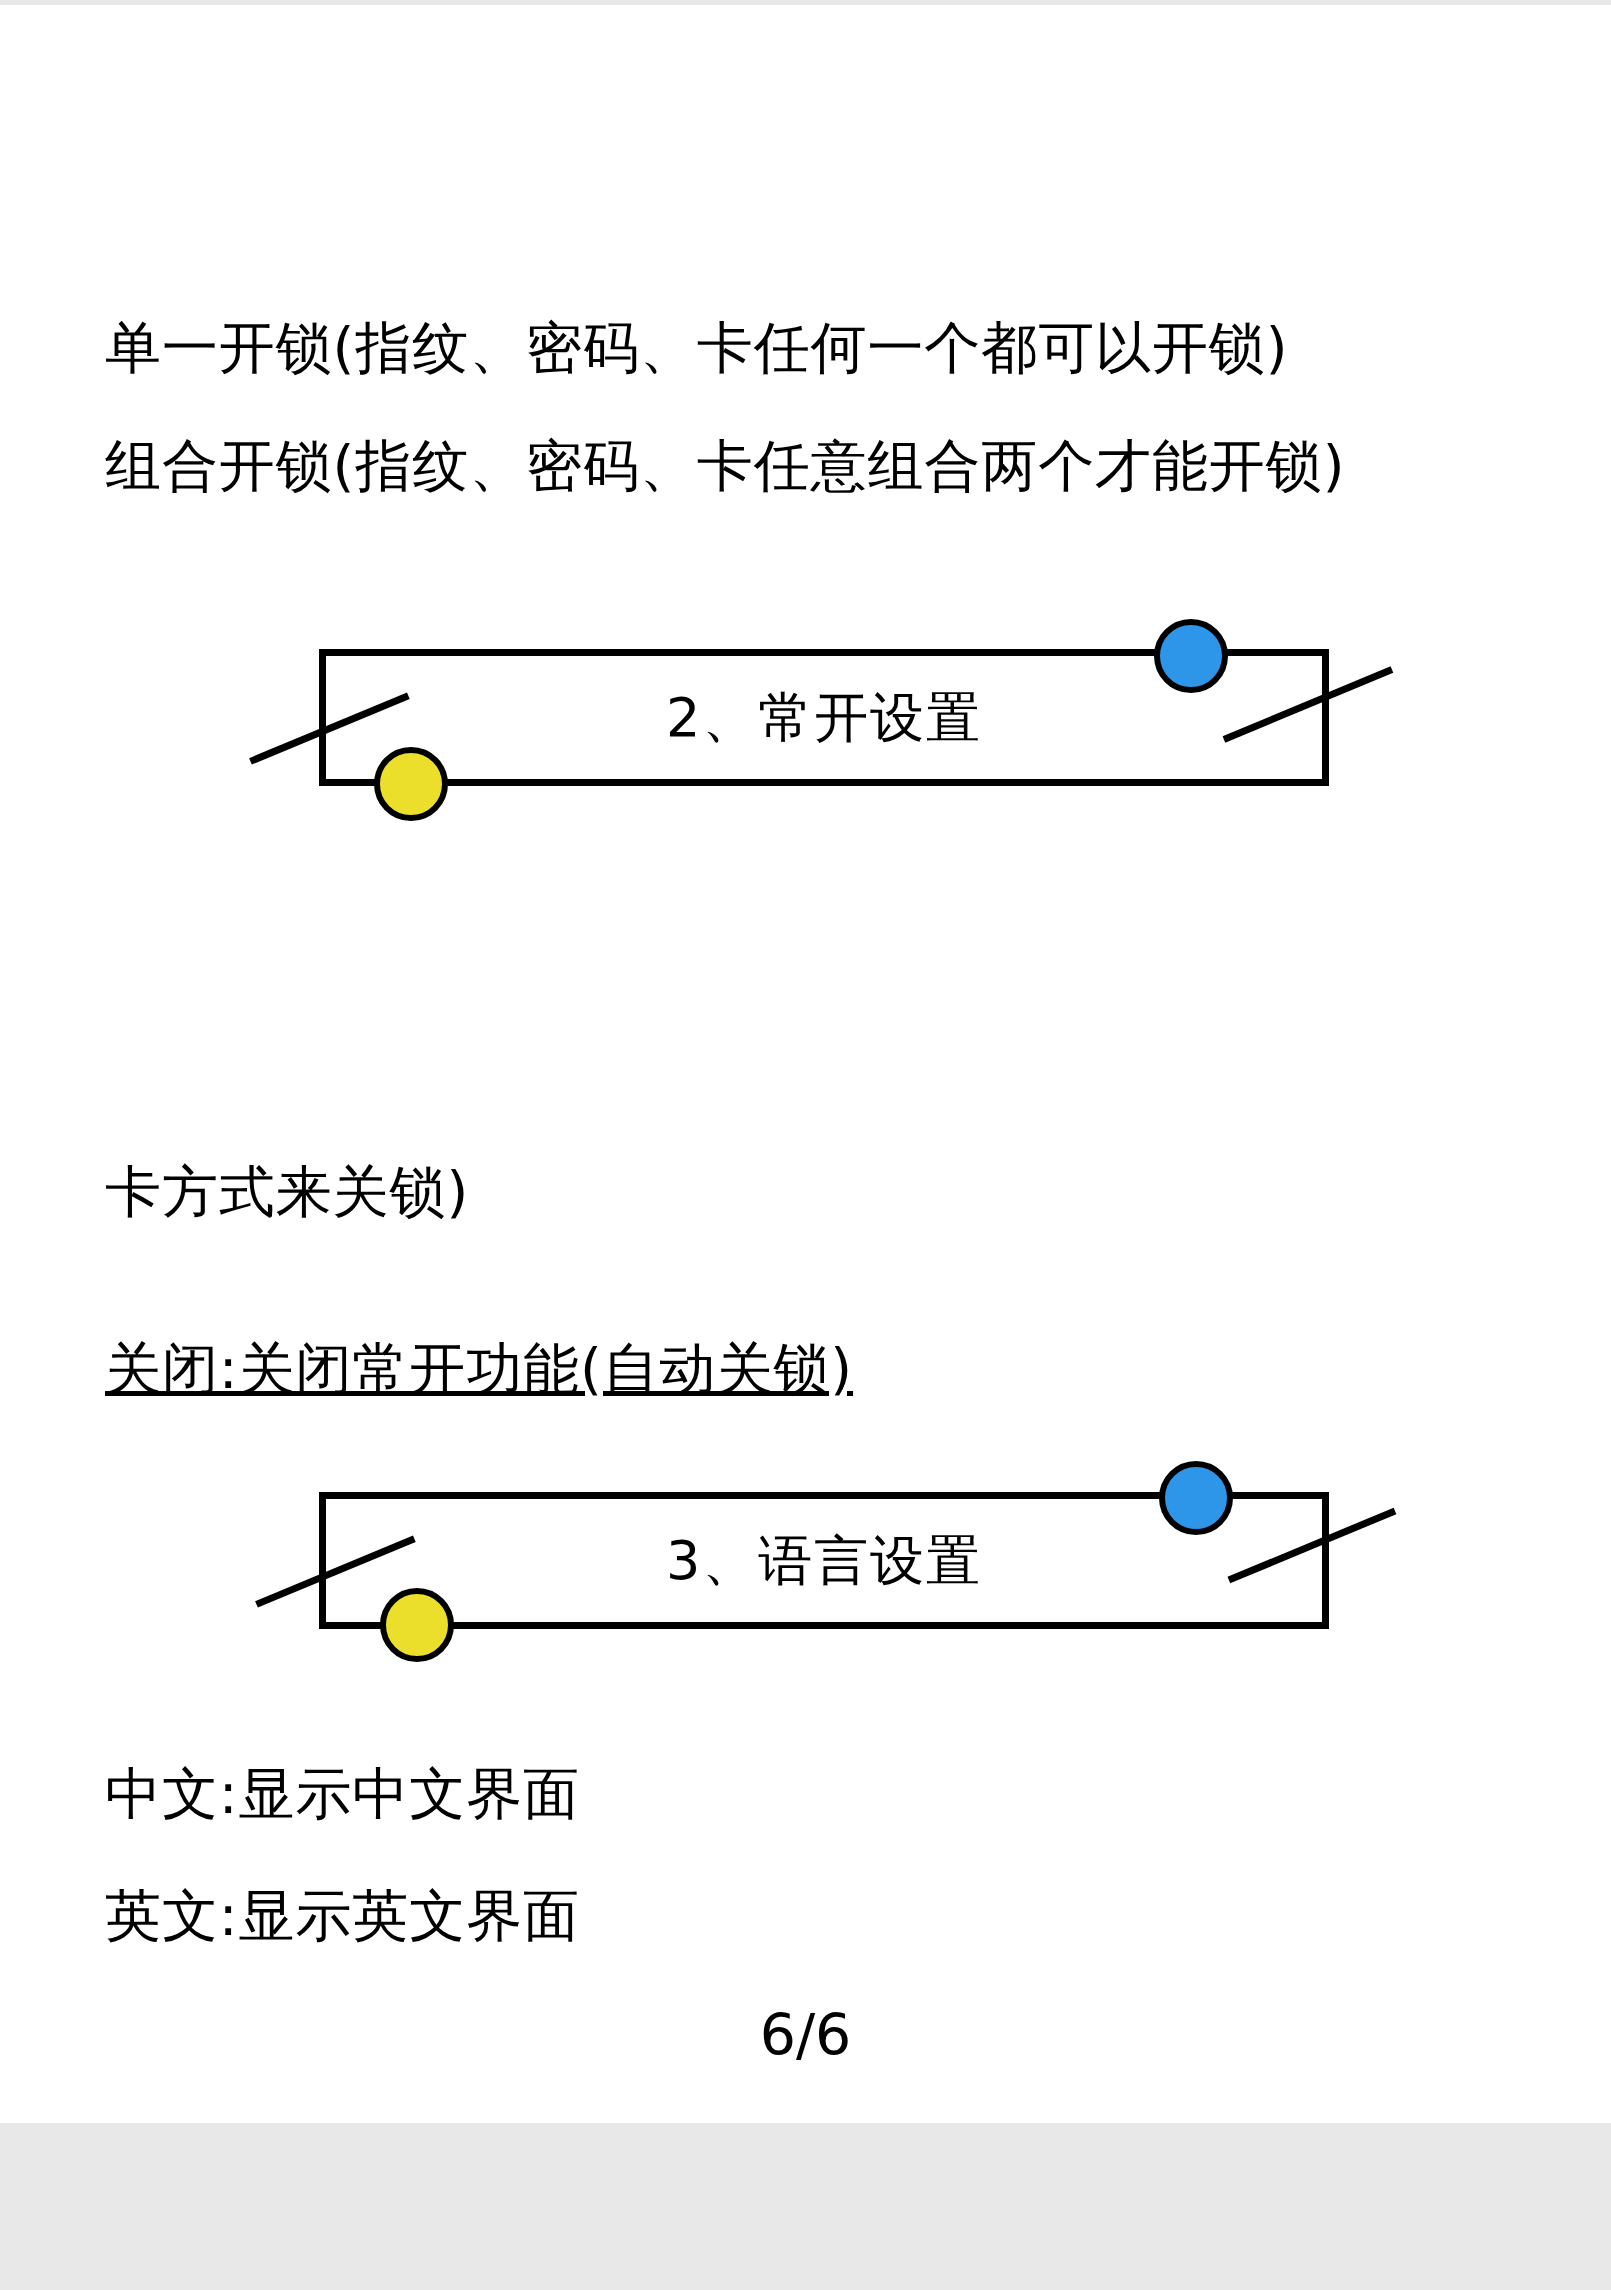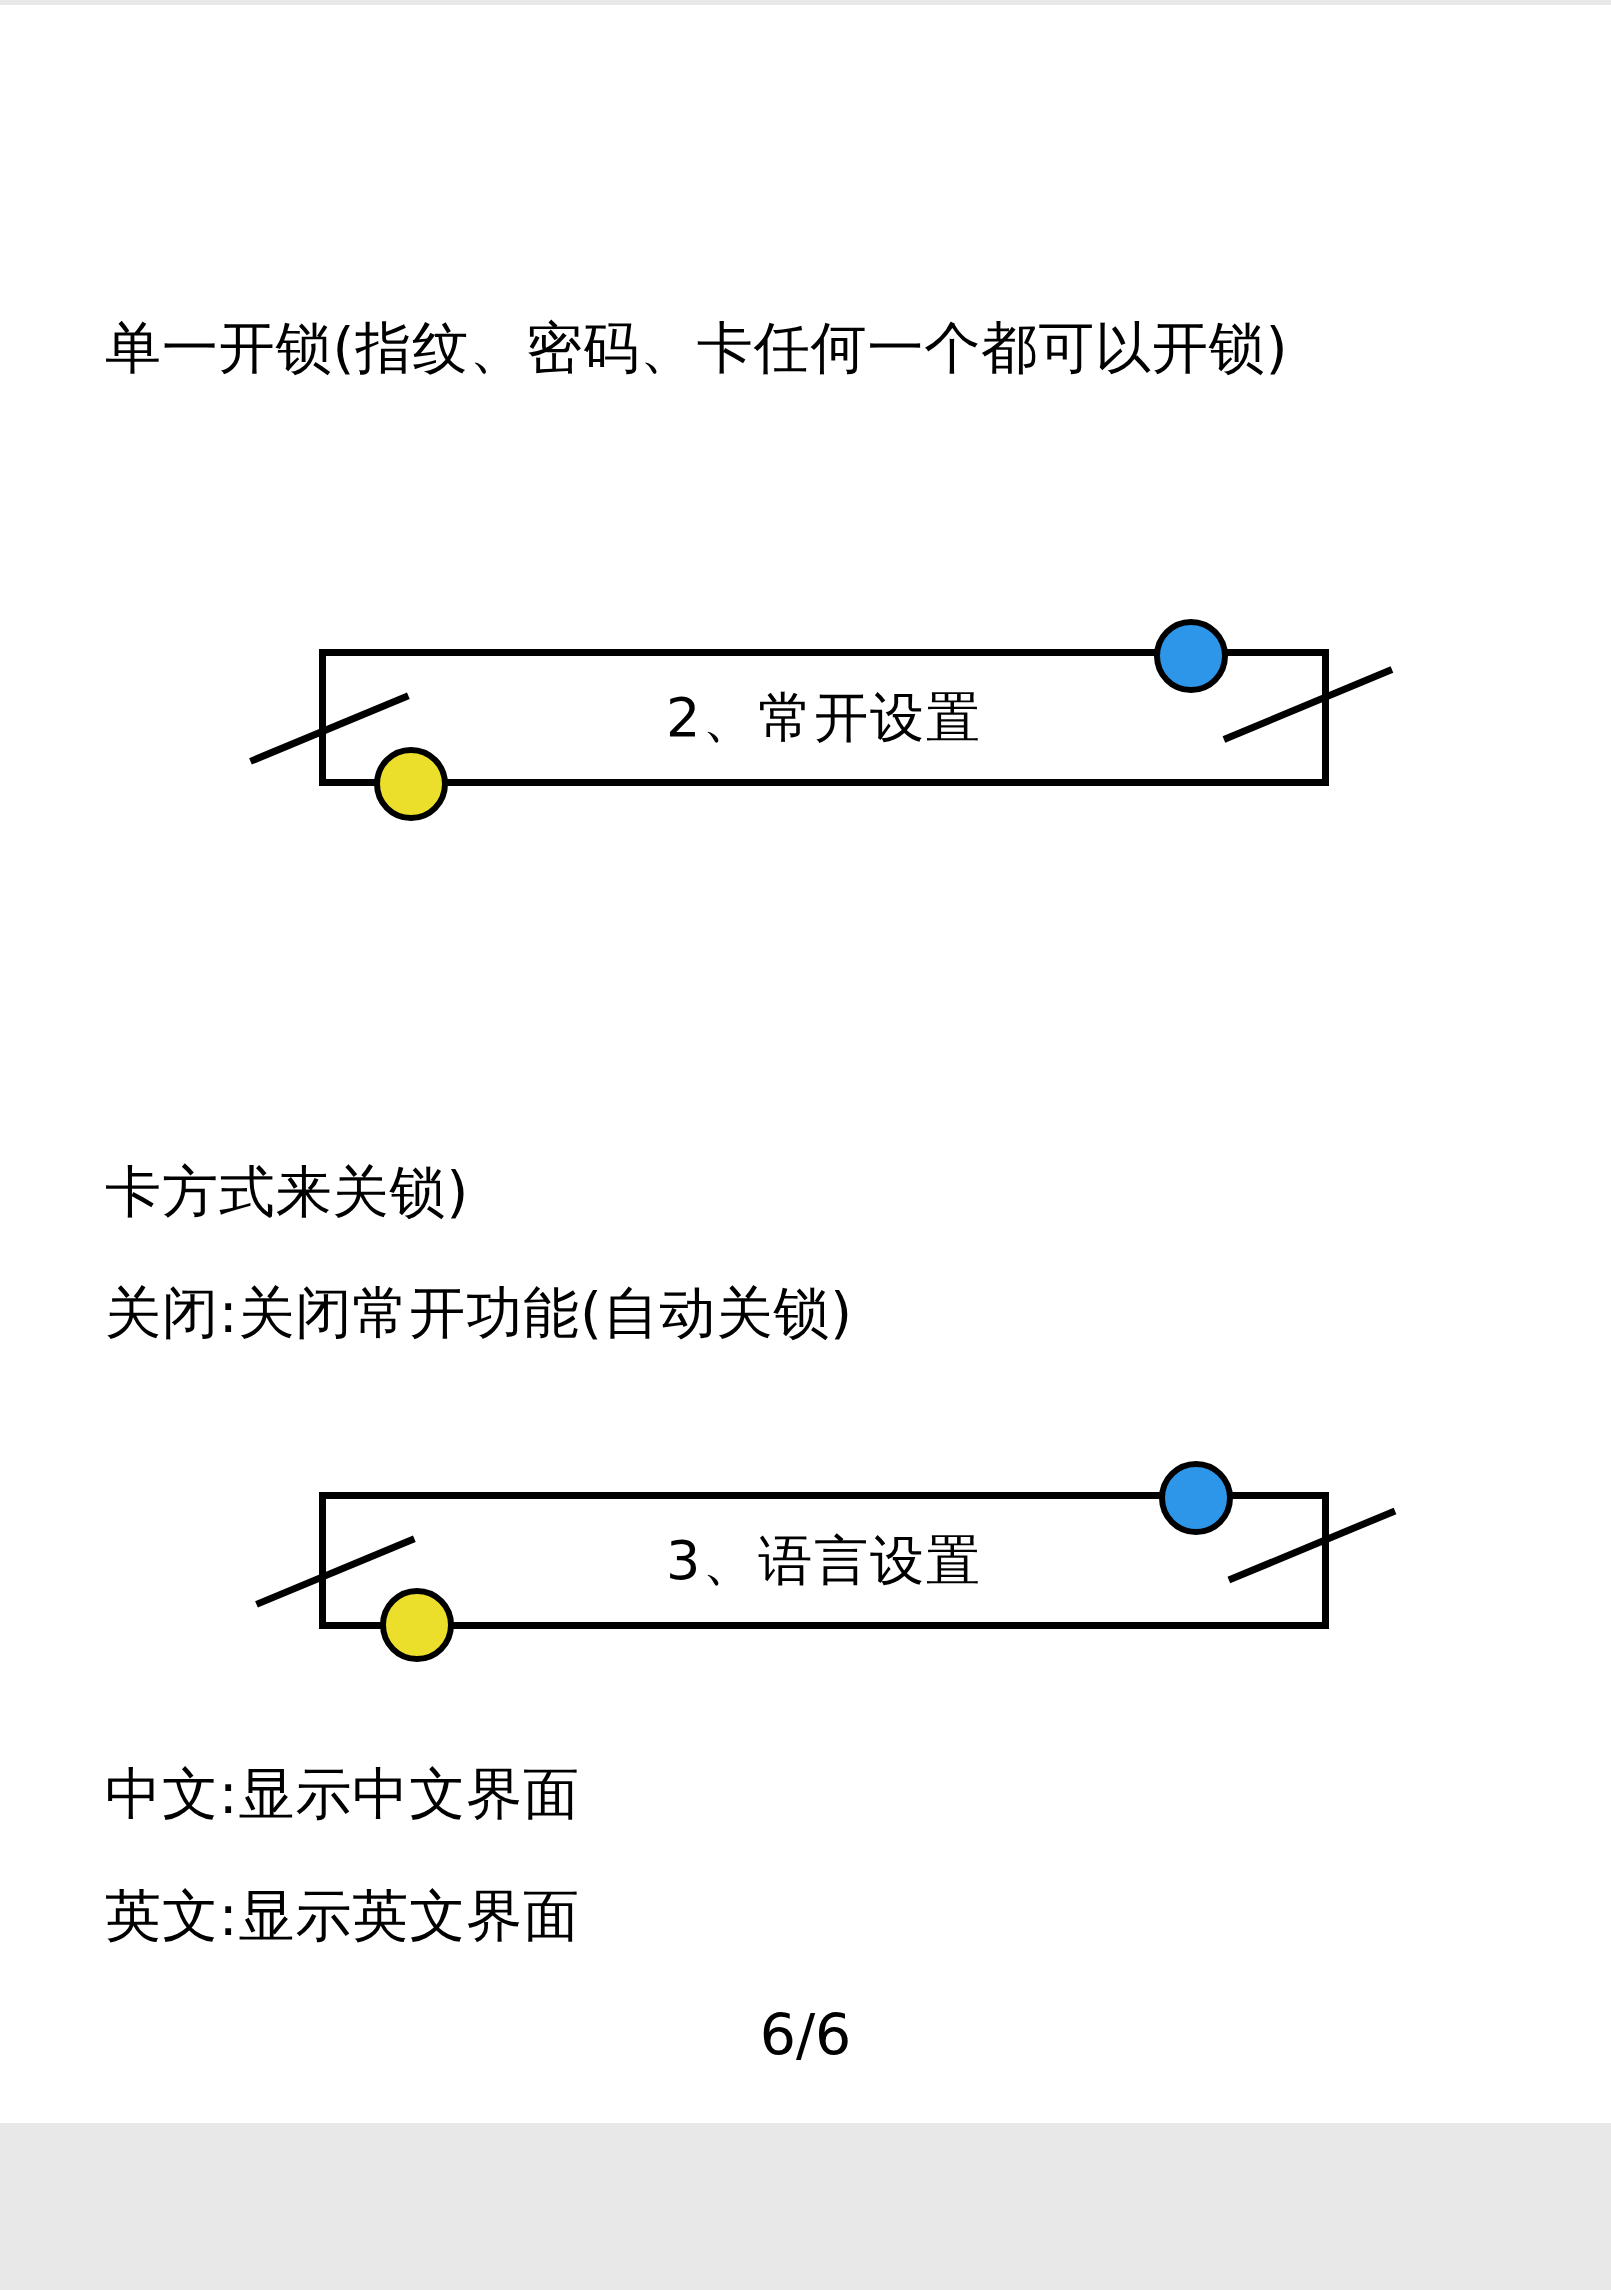--- a/index.html
+++ b/index.html
@@ -70,41 +70,42 @@
   .box-2      { top: 1487px; }
   .dot-b2     { left: 1159px; top: 1456px; }
   .dot-y2     { left: 380px;  top: 1583px; }
   .slash-2l   { left: 250px;  top: 1563px; width: 171px; }
   .slash-2r   { left: 1222px; top: 1537px; width: 180px; }
   
   .l1 { top: 315px; }
   .l2 { top: 433px; }
   .l3 { top: 1036px; }
   .l4 { top: 1159px; }
-  .l5 { top: 1280px; }
+  .l5 { top: 1336px; text-decoration: underline; }
   .l6 { top: 1761px; }
   .l7 { top: 1883px; }
   .page-num {
     position: absolute;
     top: 2002px;
     left: 0;
     width: 100%;
     margin: 0;
     text-align: center;
     font-size: 57px;
     line-height: 1;
     color: var(--ink, #000000);
   }
 </style>
 </head>
 <body>
 
 <div class="page">
 
   <p class="tline l1">单一开锁(指纹、密码、卡任何一个都可以开锁)</p>
+  <p class="tline l2">组合开锁(指纹、密码、卡任意组合两个才能开锁)</p>
 
   <div class="diagram-box box-1">
     <span class="box-label">2、常开设置</span>
   </div>
   <div class="dot blue dot-b1"></div>
   <div class="dot yellow dot-y1"></div>
   <div class="slash slash-1l"></div>
   <div class="slash slash-1r"></div>
 
   <p class="tline l4">卡方式来关锁)</p>

